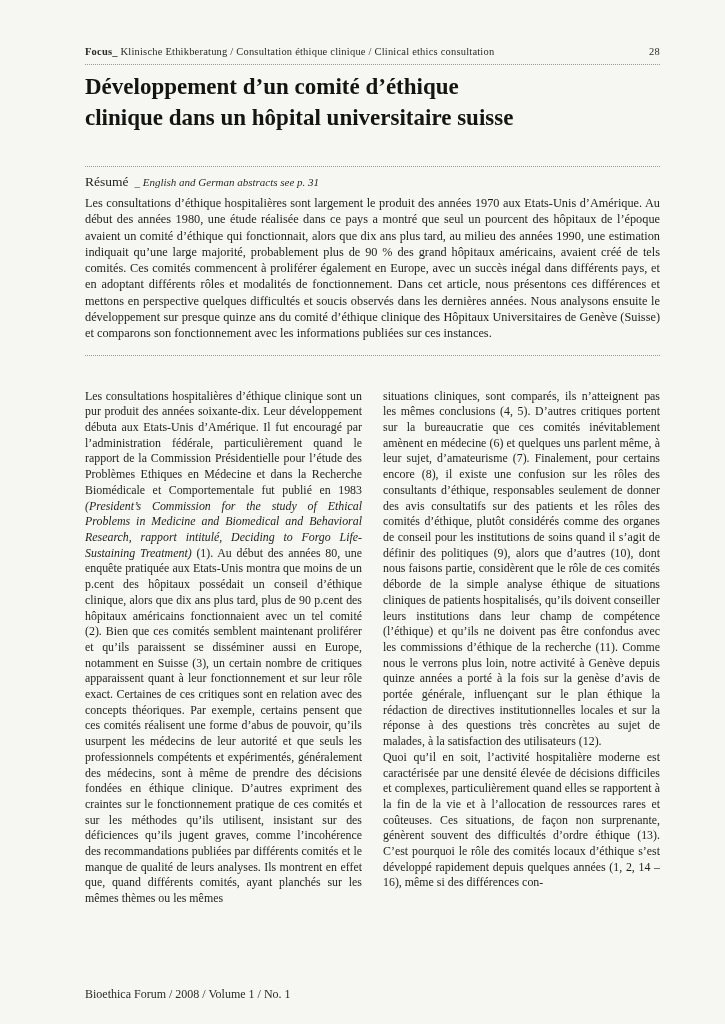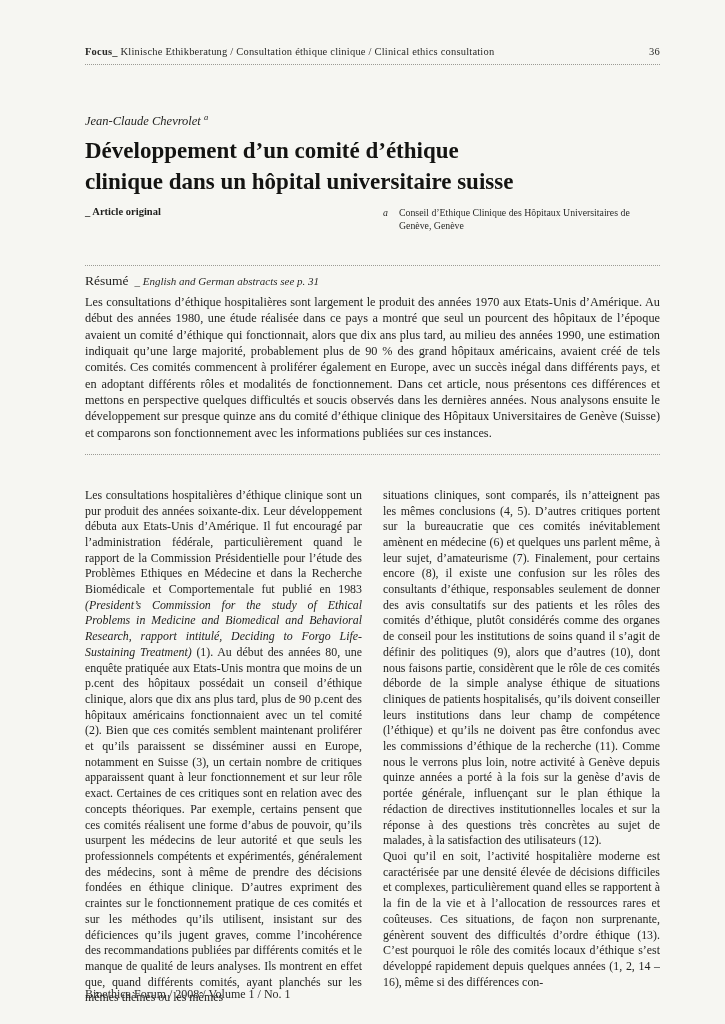--- a/index.html
+++ b/index.html
@@ -127,42 +127,31 @@
 </head>
 <body>
 
 <div class="page">
 
   <div class="header-row">
     <div>
       <span class="bold">Focus_</span>
       <span>Klinische Ethikberatung / Consultation éthique clinique / Clinical ethics consultation</span>
     </div>
-    <div>36</div>
+    <div>28</div>
   </div>
 
   <div class="divider divider-header"></div>
 
-  <div class="author-line">
-    <span>Jean-Claude Chevrolet</span>
-    <sup>a</sup>
-  </div>
 
   <div class="title">
     <div>Développement d’un comité d’éthique</div>
     <div>clinique dans un hôpital universitaire suisse</div>
   </div>
 
-  <div class="meta-row">
-    <div class="article-type">_ Article original</div>
-    <div class="affiliation">
-      <span class="mark">a</span>
-      <span>Conseil d’Ethique Clinique des Hôpitaux Universitaires de Genève, Genève</span>
-    </div>
-  </div>
 
   <div class="divider divider-resume"></div>
 
   <div class="resume-heading-row">
     <span class="resume-heading">Résumé</span>
     <span class="resume-note">_ English and German abstracts see p. 31</span>
   </div>
 
   <p class="abstract" style="margin:5px 0 0 0;">Les consultations d’éthique hospitalières sont largement le produit des années 1970 aux Etats-Unis d’Amérique. Au début des années 1980, une étude réalisée dans ce pays a montré que seul un pourcent des hôpitaux de l’époque avaient un comité d’éthique qui fonctionnait, alors que dix ans plus tard, au milieu des années 1990, une estimation indiquait qu’une large majorité, probablement plus de 90 % des grand hôpitaux américains, avaient créé de tels comités. Ces comités commencent à proliférer également en Europe, avec un succès inégal dans différents pays, et en adoptant différents rôles et modalités de fonctionnement. Dans cet article, nous présentons ces différences et mettons en perspective quelques difficultés et soucis observés dans les dernières années. Nous analysons ensuite le développement sur presque quinze ans du comité d’éthique clinique des Hôpitaux Universitaires de Genève (Suisse) et comparons son fonctionnement avec les informations publiées sur ces instances.</p>
 

